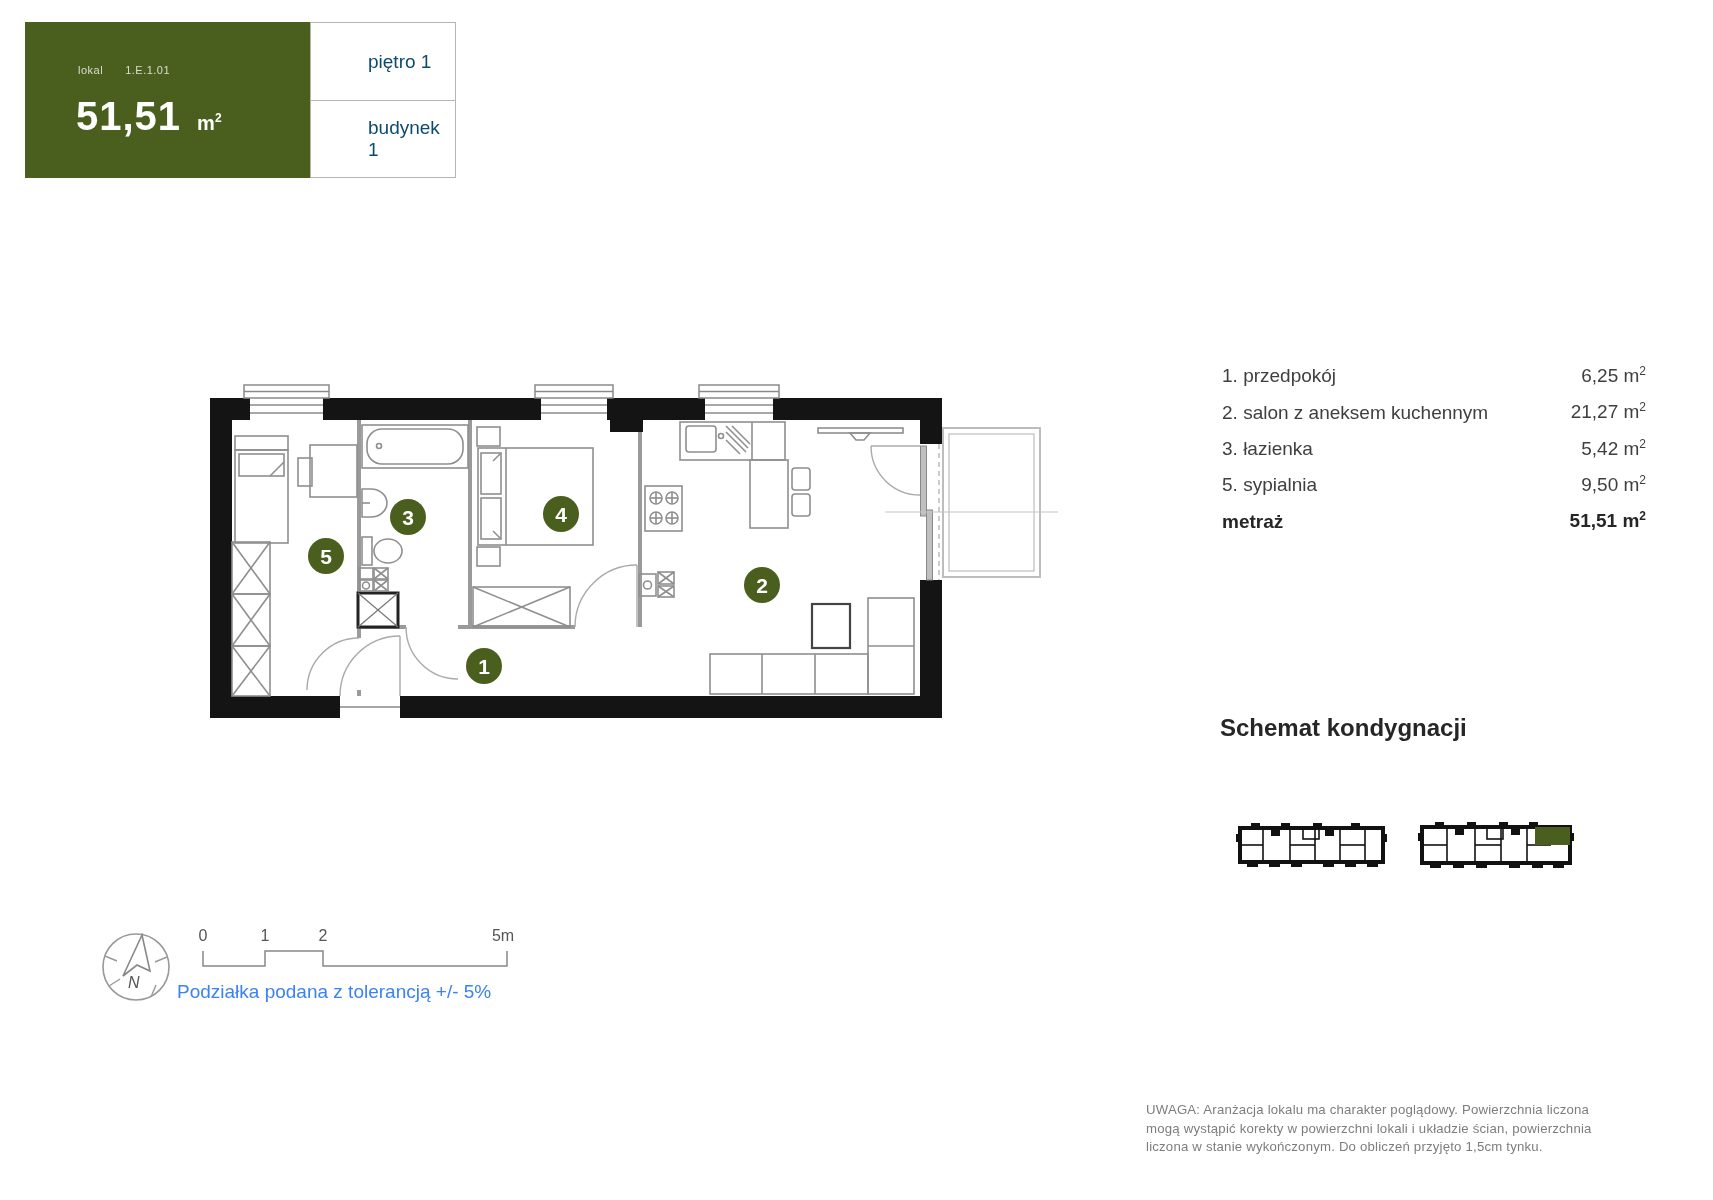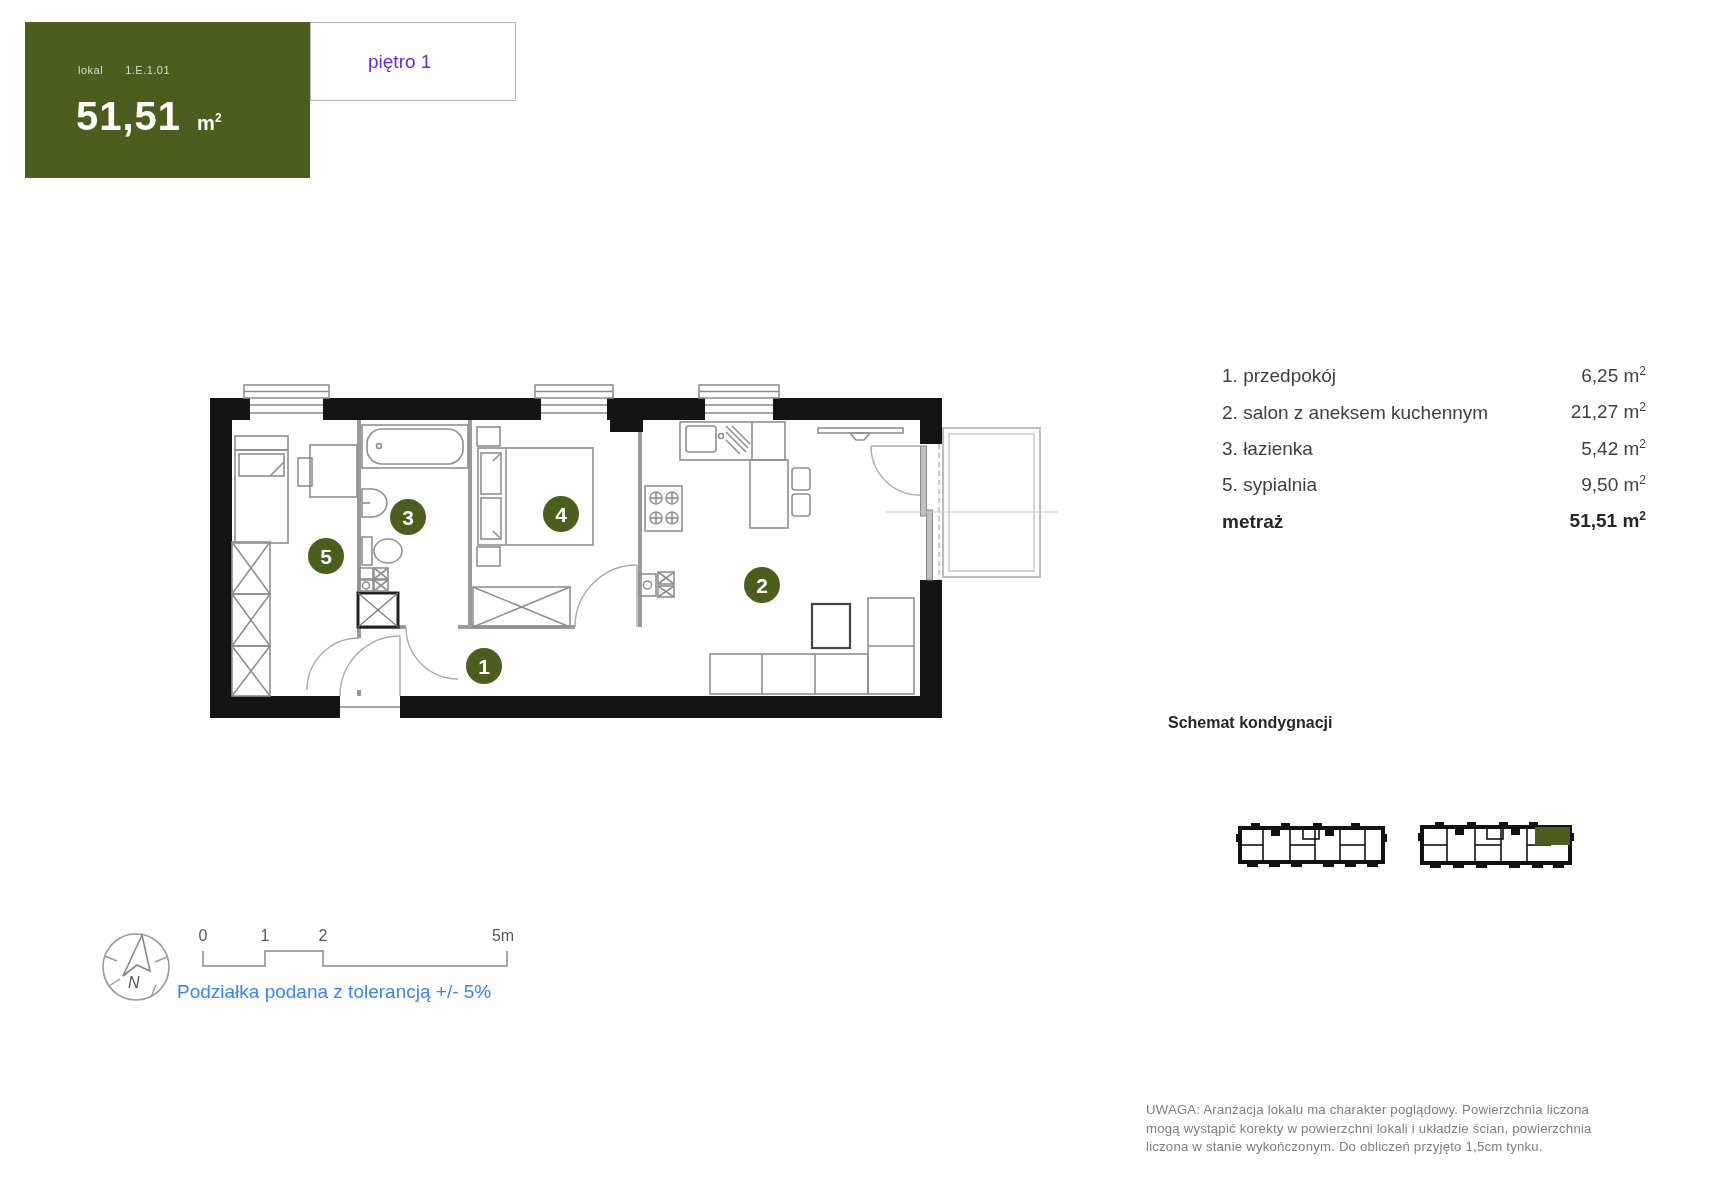--- a/index.html
+++ b/index.html
@@ -8,33 +8,33 @@
   .abs{position:absolute;}
 
   
   .unit-card{left:25px;top:22px;width:285px;height:156px;background:#4a5e1d;color:#fff;}
   .unit-card .line1{position:absolute;left:53px;top:42px;font-size:11px;color:rgba(255,255,255,.78);letter-spacing:.5px;}
   .unit-card .line1 .id{margin-left:22px;}
   .unit-card .line2{position:absolute;left:51px;top:72px;white-space:nowrap;}
   .unit-card .big{font-size:40px;font-weight:700;letter-spacing:1px;}
   .unit-card .unit{font-size:20px;font-weight:700;margin-left:16px;}
   .unit-card .unit sup{font-size:12px;}
-  .hdr-cell{width:206px;background:#fff;border:1px solid #b5b5b5;box-sizing:border-box;
-            display:flex;align-items:center;padding-left:57px;font-size:19px;color:#6d28d9;}
+  .hdr-cell{width:146px;background:#fff;border:1px solid #b5b5b5;box-sizing:border-box;
+            display:flex;align-items:center;padding-left:57px;font-size:19px;color:#0c4a6e;}
   .cell-floor{left:310px;top:22px;height:79px;}
   .cell-building{left:310px;top:100px;height:78px;}
 
   
   .legend{left:1222px;top:364px;width:424px;font-size:19px;color:#3f3f3f;}
   .legend .row{display:flex;justify-content:space-between;align-items:baseline;margin-bottom:13px;}
   .legend .val{white-space:nowrap;}
   .legend sup{font-size:12px;}
   .legend .total{font-weight:700;color:#262626;margin-top:9px;}
 
-  .schemat-title{left:1168px;top:714px;font-size:16px;font-weight:700;color:#262626;}
+  .schemat-title{left:1220px;top:714px;font-size:24px;font-weight:700;color:#262626;}
 
   
   .disclaimer{left:1146px;top:1101px;font-size:13.2px;line-height:18.7px;color:#7d7d7d;letter-spacing:.2px;}
   .disclaimer div{white-space:nowrap;}
 
   
   .scale-note{left:177px;top:981px;font-size:19px;color:#3b82f6;text-align:center;}
 
   svg text{font-family:"Liberation Sans","DejaVu Sans",sans-serif;}
   .marker-num{fill:#fff;font-size:21px;font-weight:700;}
@@ -48,20 +48,23 @@
   <div class="abs unit-card">
     <div class="line1">
       <span>lokal</span><span class="id">1.E.1.01</span>
     </div>
     <div class="line2">
       <span class="big">51,51</span><span class="unit"><span>m</span><sup>2</sup></span>
     </div>
   </div>
   <div class="abs hdr-cell cell-floor">
     <span>piętro 1</span>
+  </div>
+  <div class="abs hdr-cell cell-building">
+    <span>budynek 1</span>
   </div>
 
   <svg class="abs" style="left:210px;top:382px;" width="850" height="336" viewBox="0 -16 850 336">
 
     <g fill="#141414">
       <rect x="0" y="0" width="732" height="22"></rect>
       <rect x="0" y="0" width="22" height="320"></rect>
       <rect x="0" y="298" width="732" height="22"></rect>
       <rect x="710" y="0" width="22" height="320"></rect>
       <rect x="400" y="0" width="33" height="34"></rect>

